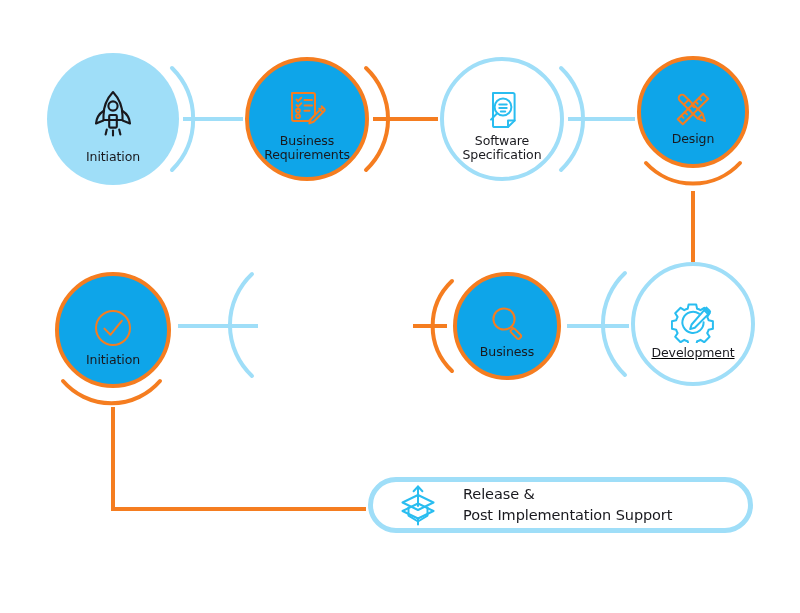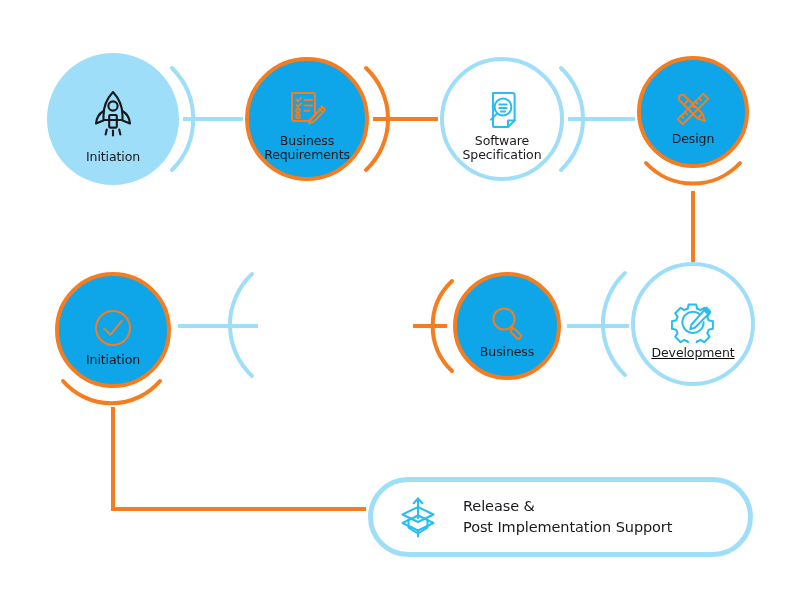--- a/index.html
+++ b/index.html
@@ -200,21 +200,21 @@
   <div class="node n-orange" style="left:55px;top:272px;width:116px;height:116px;padding-top:12px;">
     <span class="ico">
       <svg width="44" height="44" viewBox="0 0 44 44" fill="none" stroke="#f57d20" stroke-width="2" stroke-linecap="round" stroke-linejoin="round">
         <circle cx="22" cy="22" r="17"></circle>
         <path d="M13.4 22.6 l6 6.2 l11.4 -14"></path>
       </svg>
     </span>
     <span class="lbl">Initiation</span>
   </div>
 
-  <div id="release-bar" style="left:368px;top:477px;width:385px;height:80px;">
+  <div id="release-bar" style="left:368px;top:477px;width:385px;height:56px;">
     <span class="rb-ico">
       <svg width="46" height="44" viewBox="0 0 46 44" fill="none" stroke="#29bdf0" stroke-width="2" stroke-linecap="round" stroke-linejoin="round">
         <path d="M23 3.5 L23 23"></path>
         <path d="M18.6 8.2 L23 3.5 L27.4 8.2"></path>
         <path d="M23 12 L38.5 19.5 L23 27 L7.5 19.5 Z"></path>
         <path d="M23 20.5 L38.5 28 L23 35.5 L7.5 28 Z"></path>
         <path d="M13.5 24.6 L13.5 32.6 L23 38.5 L32.5 32.6 L32.5 24.6"></path>
         <path d="M23 35.5 L23 41.5"></path>
       </svg>
     </span>

